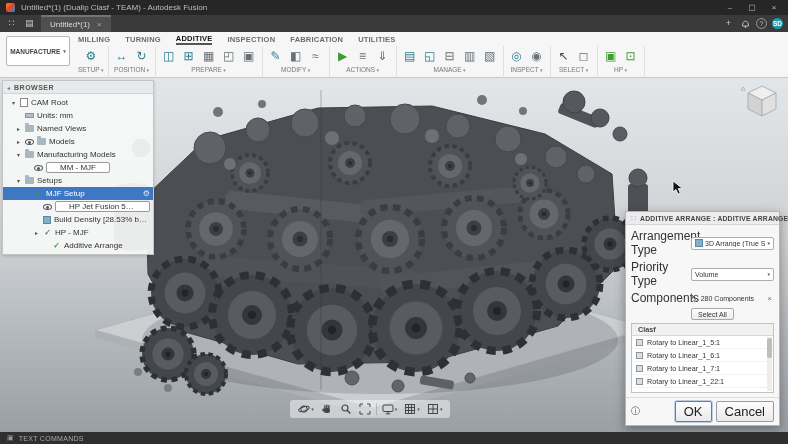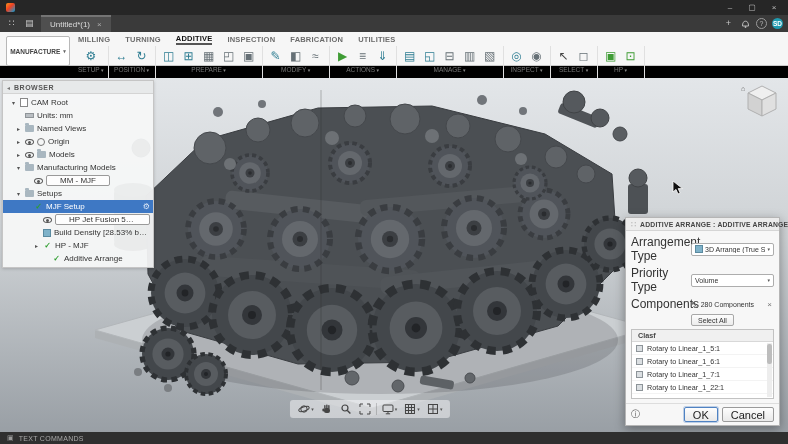--- a/index.html
+++ b/index.html
@@ -17,21 +17,21 @@
   
   .tabstrip{height:17px;background:#3a3a3a;display:flex;align-items:center;gap:5px;padding:0 5px}
   .ts-icon{color:#c7c7c7;font-size:9px;width:13px;text-align:center;line-height:17px}
   .doc-tab{height:17px;background:#4f4f4f;border-top:2px solid #747474;color:#ddd;font-size:8px;display:flex;align-items:center;gap:7px;padding:0 9px;white-space:nowrap}
   .tab-close{color:#aaa;font-size:8px}
   .avatar{width:11px;height:11px;border-radius:50%;background:#1f9bb0;color:#fff;font-size:6.5px;font-weight:bold;display:flex;align-items:center;justify-content:center;flex:none}
   .help-circ{width:11px;height:11px;border-radius:50%;border:1px solid #9a9a9a;color:#bbb;font-size:7px;display:flex;align-items:center;justify-content:center}
   .bell{flex:none}
 
   
-  .toolbar{position:relative;height:34px;background:#f6f6f6;border-bottom:1px solid #c9c9c9;padding-left:74px}
+  .toolbar{position:relative;height:46px;background:#f6f6f6;border-bottom:1px solid #c9c9c9;padding-left:74px}
   .workspace-btn{position:absolute;left:6px;top:4px;width:64px;height:30px;background:#fff;border:1px solid #b8b8b8;border-radius:2px;font-size:6.5px;font-weight:bold;color:#444;display:flex;align-items:center;justify-content:center;gap:3px;cursor:default}
   .workspace-btn .caret{font-size:5px;color:#666}
   .ribbon-tabs{display:flex;gap:15px;height:14px;align-items:center;padding-left:4px}
   .rtab{font-size:7.5px;font-weight:bold;color:#6b6b6b;letter-spacing:.2px;cursor:default}
   .rtab.active{color:#111;border-bottom:2px solid #555}
   .ribbon-groups{display:flex;height:32px}
   .rgroup{display:flex;flex-direction:column;align-items:center;border-right:1px solid #e0e0e0;padding:0 4px}
   .rgicons{display:flex;gap:2px;align-items:center;height:20px}
   .ticon{width:18px;height:18px;font-size:12px;display:flex;align-items:center;justify-content:center;border-radius:2px;cursor:default}
   .rglabel{font-size:6.5px;color:#777;white-space:nowrap;cursor:default}
@@ -85,41 +85,42 @@
   .btn-small{height:12px;padding:0 6px;background:linear-gradient(#fdfdfd,#ececec);border:1px solid #a8a8a8;border-radius:2px;font-size:7px;color:#333;cursor:default}
   .selall-row{padding-left:60px}
   .ctable{border:1px solid #c2c2c2;background:#fff;height:70px;position:relative;overflow:hidden}
   .cthead{height:12px;background:#f0f0f0;border-bottom:1px solid #d8d8d8;display:flex;align-items:center;padding:0 6px;font-weight:bold;font-size:7.2px;color:#444}
   .crow{height:13px;display:flex;align-items:center;gap:4px;padding:0 4px;border-bottom:1px solid #f3f3f3;font-size:7.2px;cursor:default}
   .cube{width:7px;height:7px;background:#dbdfe2;border:1px solid #8d9499;flex:none}
   .scroll{position:absolute;right:1px;top:13px;bottom:1px;width:5px;background:#ededed}
   .thumb{position:absolute;top:1px;left:0;width:5px;height:20px;background:#bdbdbd;border-radius:2px}
   .dlg-footer{display:flex;align-items:center;gap:4px;padding:3px 5px;border-top:1px solid #ddd}
   .info{color:#555;font-size:9px;line-height:9px}
-  .btn{height:15px;padding:0 8px;font-size:11px;background:linear-gradient(#fdfdfd,#e9e9e9);border:1px solid #9a9a9a;border-radius:2px;color:#222;cursor:default}
+  .btn{height:21px;padding:0 8px;font-size:13px;background:linear-gradient(#fdfdfd,#e9e9e9);border:1px solid #9a9a9a;border-radius:2px;color:#222;cursor:default}
   .btn.primary{border-color:#4f82c2;box-shadow:0 0 0 1px rgba(79,130,194,.35)}
 
   
   .navbar{position:absolute;left:47%;transform:translateX(-50%);bottom:14px;display:flex;align-items:center;gap:3px;background:rgba(250,250,251,.5);padding:2px 6px;border-radius:3px}
   .nav-item{display:flex;align-items:center;gap:1px;padding:1px 2px;border-radius:2px;cursor:default}
   .nav-sep{width:1px;height:12px;background:rgba(0,0,0,.18)}
   .ncaret{font-size:5px;color:#555}
 
   
   .statusbar{position:absolute;left:0;right:0;bottom:0;height:12px;background:#2f2f2f;display:flex;align-items:center;gap:5px;padding:0 7px}
   .sb-icon{color:#9a9a9a;font-size:7px}
   .sb-label{color:#a8a8a8;font-size:7px;letter-spacing:.3px;cursor:default}
 </style>
 </head>
 <body>
 
 <div class="app">
 
   <div class="titlebar">
     <span class="app-logo"></span>
+    <span class="tb-title">Untitled*(1) (Dualip Clasf - TEAM) - Autodesk Fusion</span>
     <span class="spacer"></span>
     <span class="win-btn">–</span>
     <span class="win-btn">▢</span>
     <span class="win-btn">×</span>
   </div>
 
   <div class="tabstrip">
     <span class="ts-icon">∷</span>
     <span class="ts-icon">▤</span>
     <div class="doc-tab">
@@ -333,26 +334,20 @@
           </div>
           <div class="trow" style="padding-left: 12px;">
             <span class="expander"></span>
             <span class="ic-units"></span>
             <span class="tlabel">Units: mm</span>
           </div>
           <div class="trow" style="padding-left: 12px;">
             <span class="expander">▸</span>
             <span class="ic-folder"></span>
             <span class="tlabel">Named Views</span>
-          </div>
-          <div class="trow" style="padding-left: 12px;">
-            <span class="expander">▸</span>
-            <span class="ic-eye"></span>
-            <span class="ic-origin"></span>
-            <span class="tlabel">Origin</span>
           </div>
           <div class="trow" style="padding-left: 12px;">
             <span class="expander">▸</span>
             <span class="ic-eye"></span>
             <span class="ic-folder"></span>
             <span class="tlabel">Models</span>
           </div>
           <div class="trow" style="padding-left: 12px;">
             <span class="expander">▾</span>
             <span class="ic-folder"></span>

